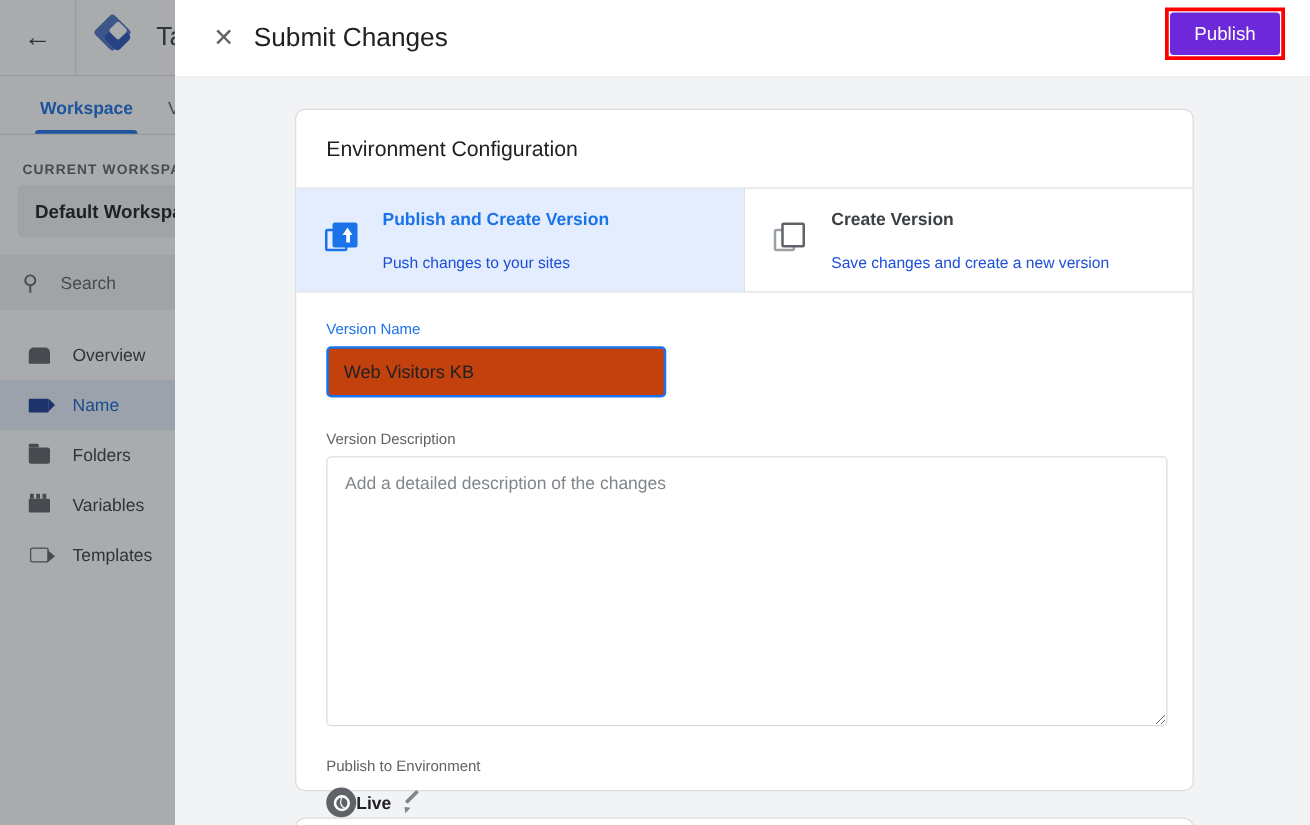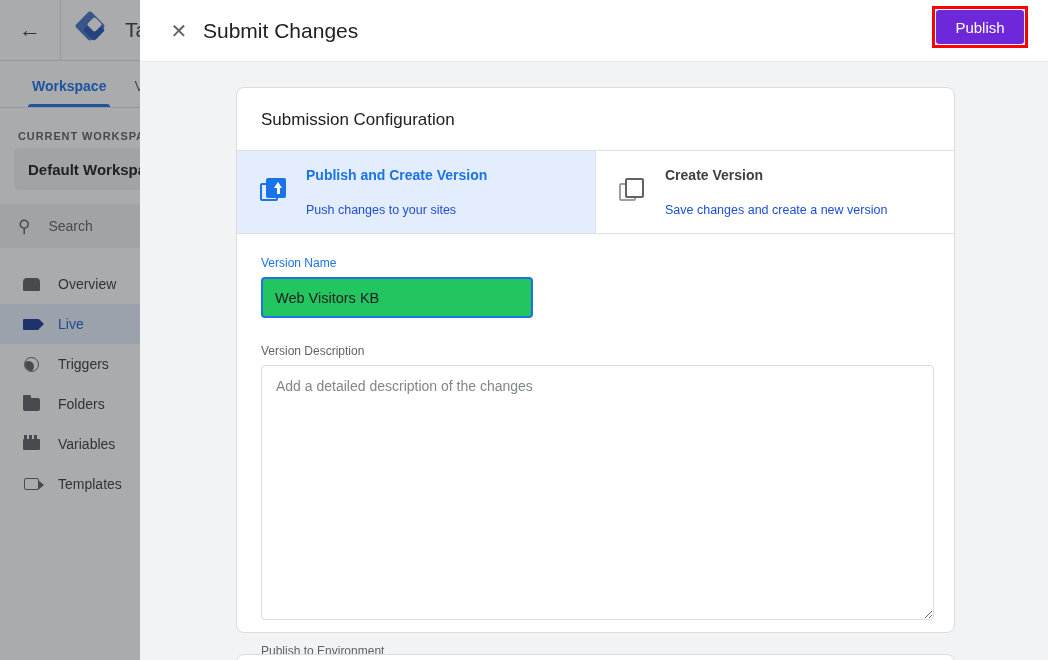--- a/index.html
+++ b/index.html
@@ -288,24 +288,24 @@
   .form-area { padding: 22px 24px 0 24px; }
   .fl-blue { font-size: 12px; color: #1a73e8; margin-bottom: 7px; }
   .fl-gray { font-size: 12px; color: #5f6368; margin-bottom: 7px; }
 
   .vname-input {
     width: 272px; height: 41px;
     border: 2px solid #1a73e8; border-radius: 4px;
     padding: 0 12px;
     font-family: "Liberation Sans", sans-serif;
     font-size: 14.5px; color: #202124;
-    background: #22c55e; outline: none;
+    background: #c2410c; outline: none;
   }
   .vdesc {
-    width: 673px; height: 255px;
+    width: 673px; height: 216px;
     border: 1px solid #dadce0; border-radius: 4px;
     padding: 12px 14px;
     font-family: "Liberation Sans", sans-serif;
     font-size: 14px; color: #202124;
     background: #ffffff; outline: none; resize: both;
   }
   .vdesc::placeholder { color: #80868b; }
   .spacer-20 { height: 20px; }
   .spacer-26 { height: 26px; }
 
@@ -379,27 +379,21 @@
         <div class="nav-item">
           <span class="nicon">
               <span class="ic-overview"></span>
             </span>
           <span>Overview</span>
         </div>
         <div class="nav-item sel">
           <span class="nicon">
               <span class="tag-shape"></span>
             </span>
-          <span>Live</span>
-        </div>
-        <div class="nav-item">
-          <span class="nicon">
-              <span class="ic-trig"></span>
-            </span>
-          <span>Triggers</span>
+          <span>Name</span>
         </div>
         <div class="nav-item">
           <span class="nicon">
               <span class="ic-folder"></span>
             </span>
           <span>Folders</span>
         </div>
         <div class="nav-item">
           <span class="nicon">
               <span class="ic-var"></span>
@@ -425,21 +419,21 @@
       <div class="modal-title">Submit Changes</div>
       <div class="publish-wrap">
         <button class="publish-btn">Publish</button>
       </div>
     </div>
 
     <div class="modal-body">
 
       <div class="card card-main">
 
-        <div class="card-title">Submission Configuration</div>
+        <div class="card-title">Environment Configuration</div>
 
         <div class="choice-row">
           <div class="choice sel">
             <span class="ic-publish">
               <span class="back1"></span>
                 <span class="front"></span>
               <span class="arrow"></span>
                 <span class="stem"></span>
             </span>
             <span class="choice-txt">

